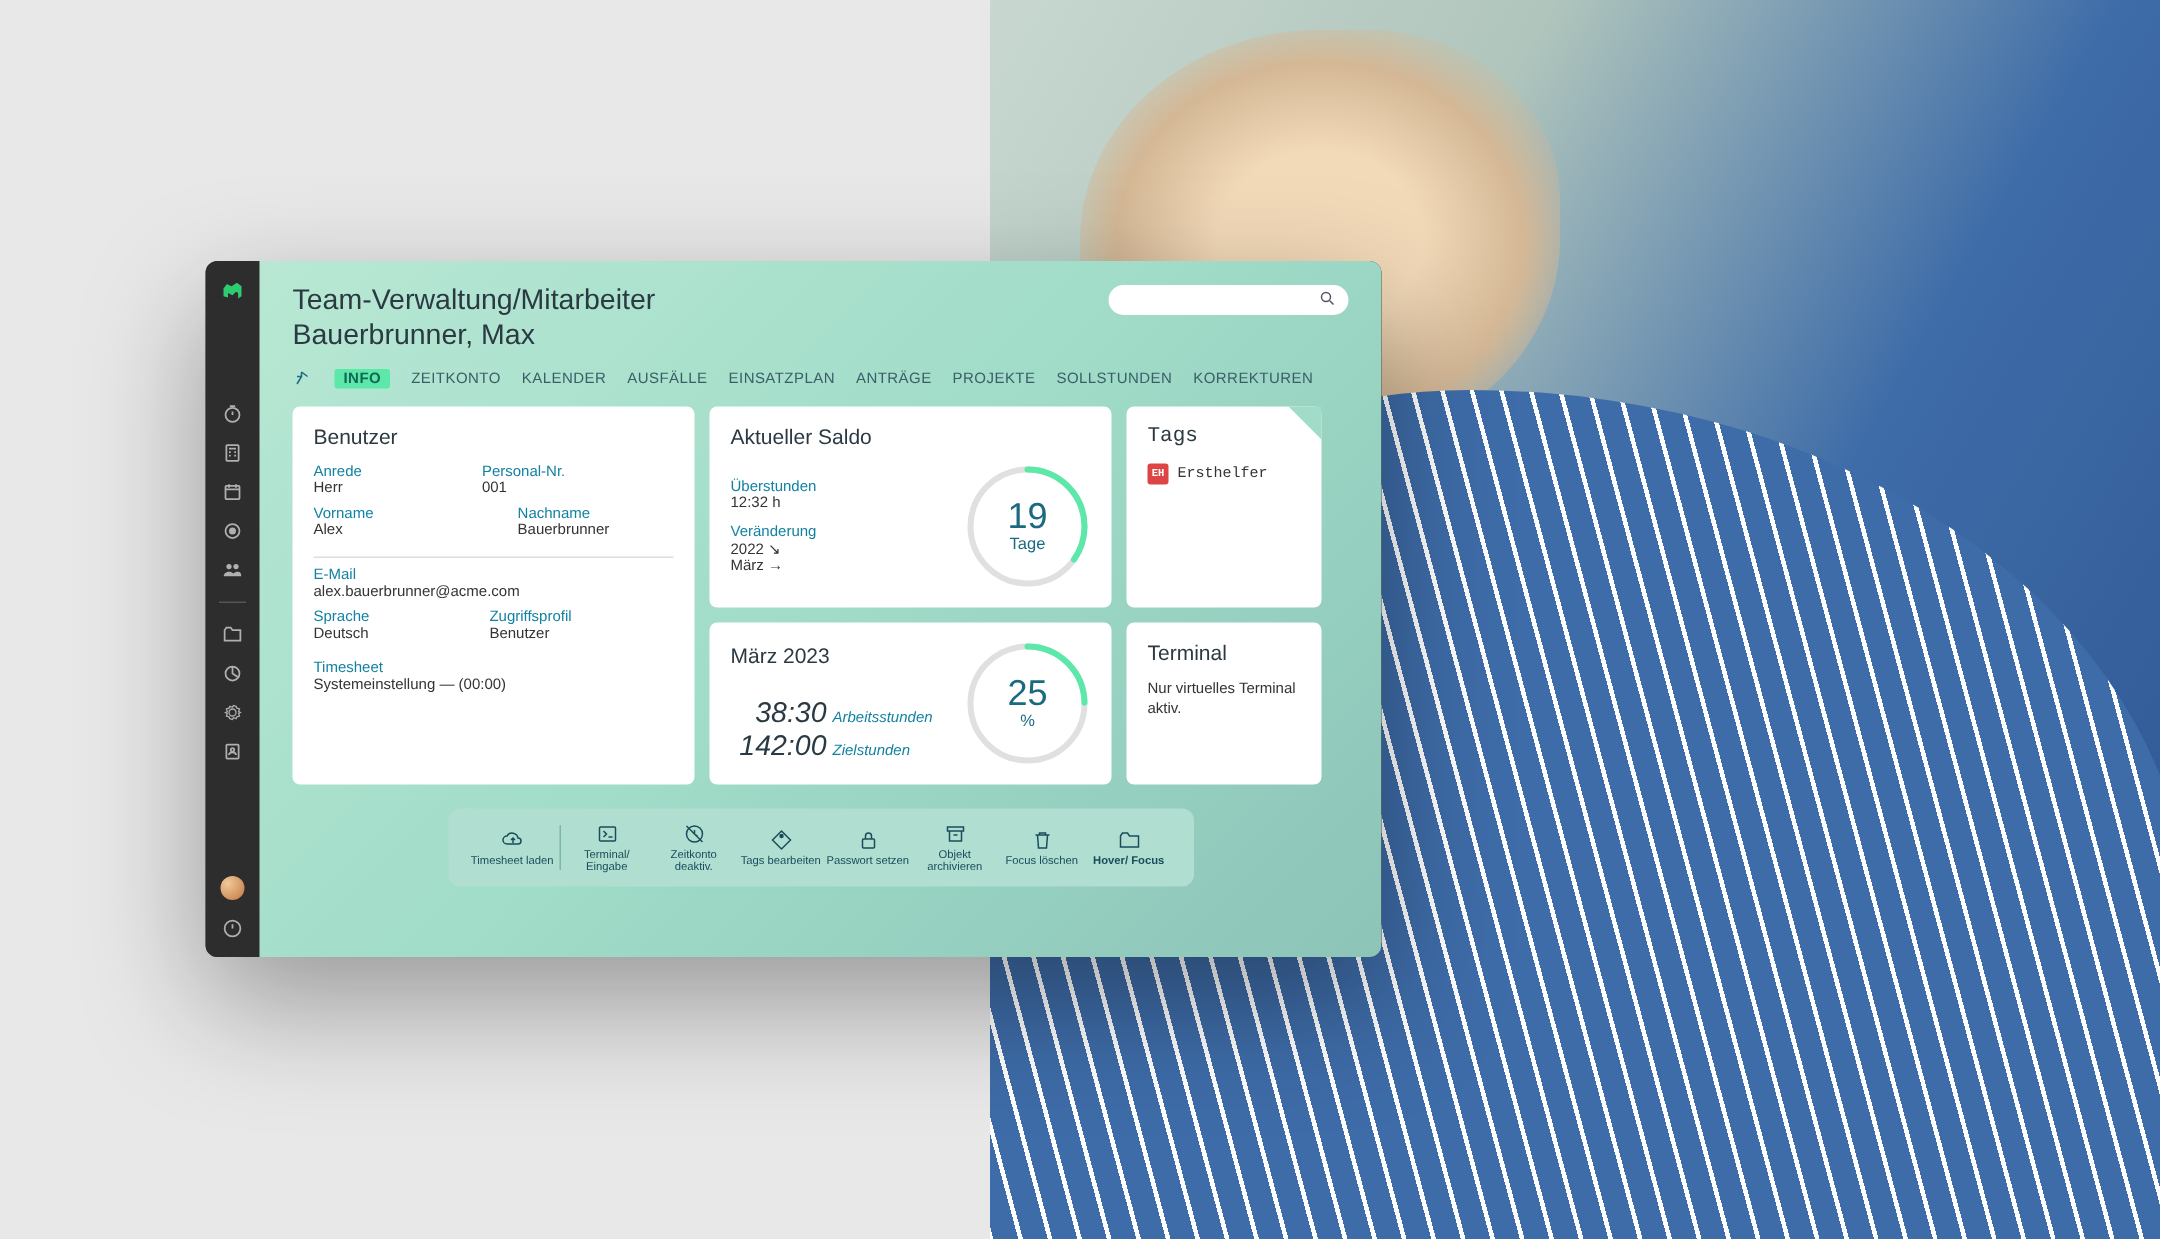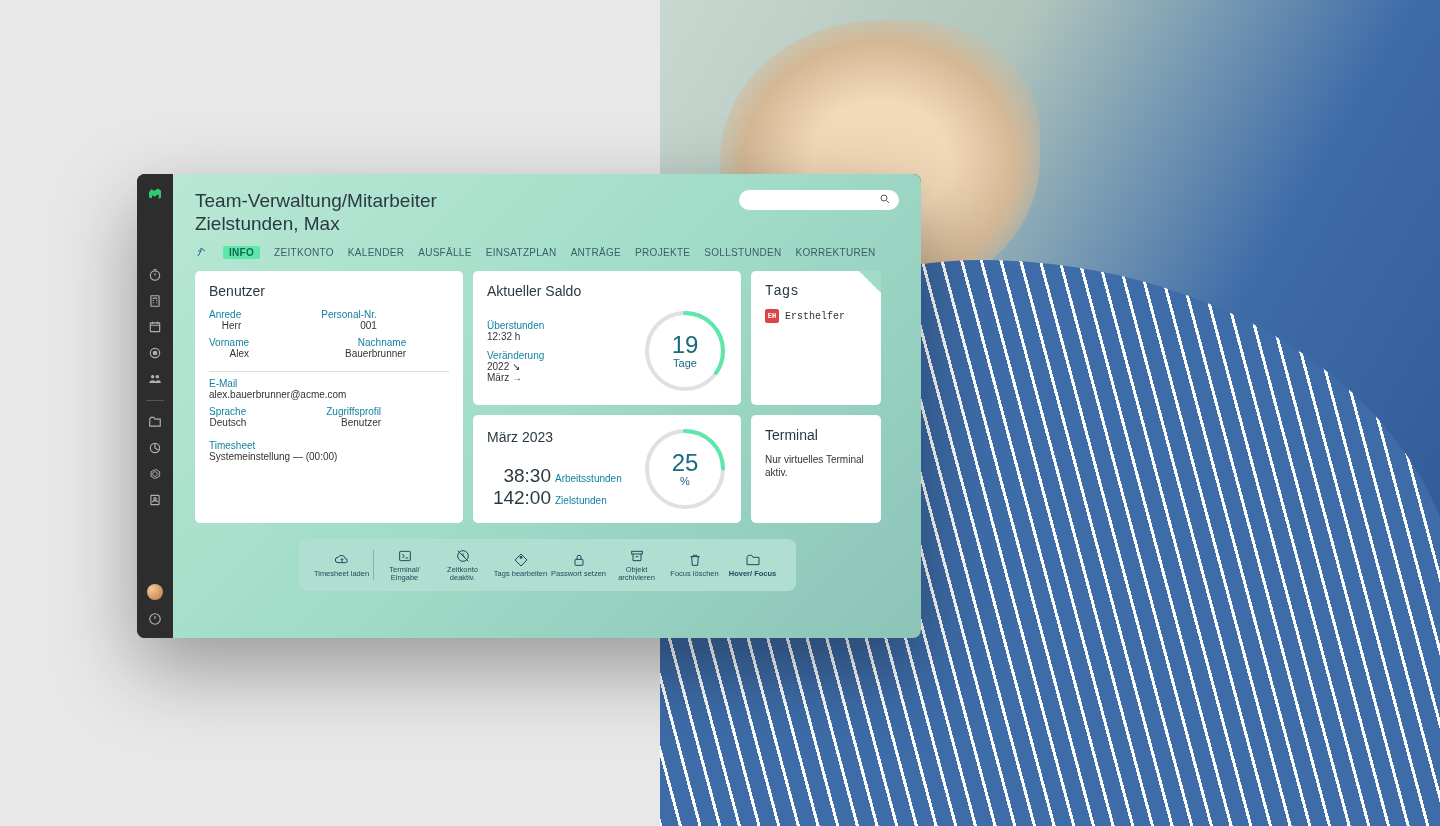--- a/index.html
+++ b/index.html
@@ -138,21 +138,21 @@
 }
 .card {
   background: #fff;
   border-radius: 5px;
   padding: 12px 14px;
   font-size: 10px;
   color: #2b3a42;
 }
 .card-big { grid-row: span 2; }
 .card-title { font-size: 14px; color: #2b3a42; margin-bottom: 10px; font-weight: 400; }
-.u-row { display: flex; gap: 40px; text-align: right; }
+.u-row { display: flex; gap: 40px; }
 .u-field { margin-bottom: 6px; }
 .u-label { color: #1282a2; font-size: 10px; }
 .u-value { color: #333; font-size: 10px; }
 .u-sep { border-top: 1px solid #ddd; margin: 6px 0; }
 .saldo-flex { display: flex; justify-content: space-between; align-items: center; }
 .saldo-text { font-size: 10px; }
 .saldo-label { color: #1282a2; }
 .saldo-val { color: #333; }
 .ring {
   width: 84px; height: 84px;
@@ -160,21 +160,21 @@
   position: relative;
   display: flex; align-items: center; justify-content: center;
   flex-direction: column;
 }
 .ring svg { position: absolute; top: 0; left: 0; transform: rotate(-90deg); }
 .ring-num { font-size: 24px; color: #1a6a80; font-weight: 300; line-height: 1; }
 .ring-unit { font-size: 11px; color: #1a6a80; font-weight: 500; }
 .month-card .hours {
   margin-top: 20px;
 }
-.hours-row { display: flex; align-items: baseline; gap: 4px; }
+.hours-row { display: flex; align-items: baseline; gap: 4px; font-style: italic; }
 .hours-big { font-size: 19px; font-weight: 300; color: #2b3a42; text-align: right; width: 64px; }
 .hours-label { font-size: 10px; color: #1282a2; }
 .tag-item {
   display: flex; align-items: center; gap: 6px;
   font-size: 10px; color: #333;
 }
 .tag-badge {
   width: 14px; height: 14px; background: #d44; color: #fff;
   font-size: 7px; font-weight: 700;
   display: flex; align-items: center; justify-content: center;
@@ -290,21 +290,21 @@
             <path d="M12 7v5"></path>
           </svg>
         </div>
     </div>
   </div>
 
   <div class="main-panel">
     <div class="header-top">
       <div>
         <div class="header-title">Team-Verwaltung/Mitarbeiter</div>
-        <div class="header-sub">Zielstunden, Max</div>
+        <div class="header-sub">Bauerbrunner, Max</div>
       </div>
       <div class="search-wrap">
         <input class="search" placeholder="" style="">
         <span class="search-icon"><svg width="12" height="12" viewBox="0 0 24 24" fill="none" stroke="currentColor" stroke-width="2">
               <circle cx="10" cy="10" r="6"></circle>
               <path d="M20 20l-5-5"></path>
             </svg></span>
       </div>
     </div>
 

